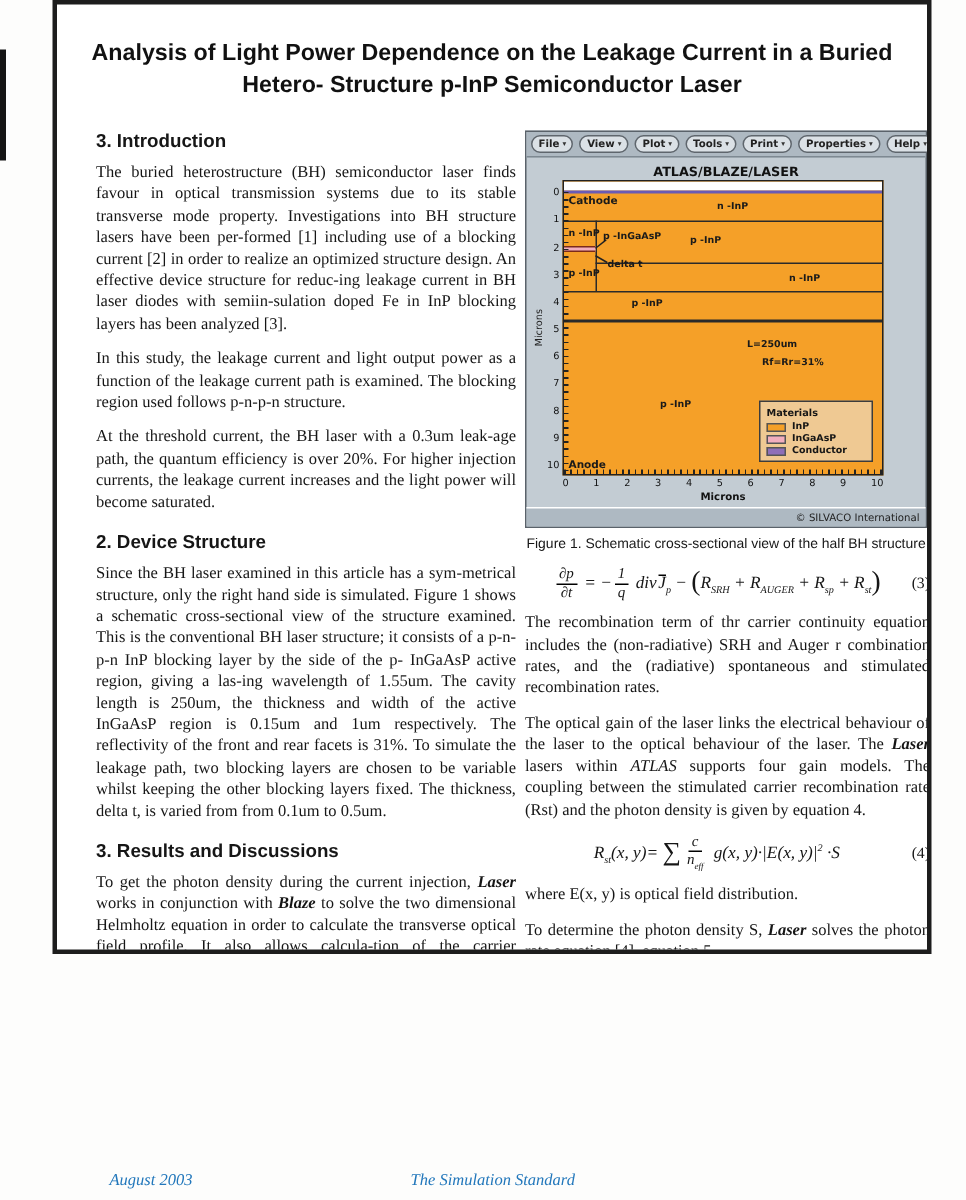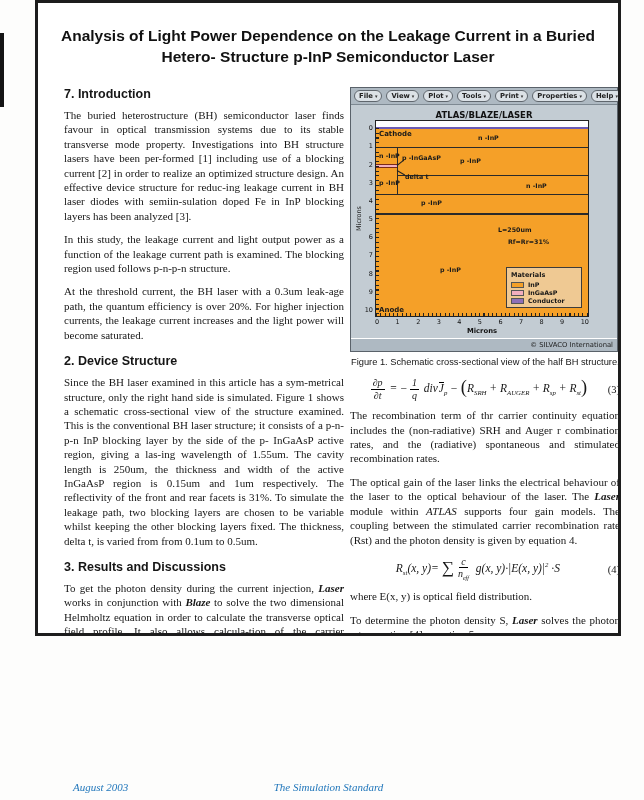--- a/index.html
+++ b/index.html
@@ -89,21 +89,21 @@
   <div class="scan-artifact"></div>
 
   <div class="page">
 
     <div class="paper-title">
       <div>Analysis of Light Power Dependence on the Leakage Current in a Buried</div>
       <div>Hetero- Structure p-InP Semiconductor Laser</div>
     </div>
 
     <div class="col-left">
-      <div class="sec-head">7. Introduction</div>
+      <div class="sec-head">3. Introduction</div>
       <p class="body">The buried heterostructure (BH) semiconductor laser finds favour in optical transmission systems due to its stable transverse mode property. Investigations into BH structure lasers have been per-formed [1] including use of a blocking current [2] in order to realize an optimized structure design. An effective device structure for reduc-ing leakage current in BH laser diodes with semiin-sulation doped Fe in InP blocking layers has been analyzed [3].</p>
       <p class="body">In this study, the leakage current and light output power as a function of the leakage current path is examined. The blocking region used follows p-n-p-n structure.</p>
       <p class="body">At the threshold current, the BH laser with a 0.3um leak-age path, the quantum efficiency is over 20%. For higher injection currents, the leakage current increases and the light power will become saturated.</p>
 
       <div class="sec-head">2. Device Structure</div>
       <p class="body">Since the BH laser examined in this article has a sym-metrical structure, only the right hand side is simulated. Figure 1 shows a schematic cross-sectional view of the structure examined. This is the conventional BH laser structure; it consists of a p-n-p-n InP blocking layer by the side of the p- InGaAsP active region, giving a las-ing wavelength of 1.55um. The cavity length is 250um, the thickness and width of the active InGaAsP region is 0.15um and 1um respectively. The reflectivity of the front and rear facets is 31%. To simulate the leakage path, two blocking layers are chosen to be variable whilst keeping the other blocking layers fixed. The thickness, delta t, is varied from from 0.1um to 0.5um.</p>
 
       <div class="sec-head">3. Results and Discussions</div>
       <p class="body"><span>To get the photon density during the current injection, </span><span class="bi">Laser</span><span> works in conjunction with </span><span class="bi">Blaze</span><span> to solve the two dimensional Helmholtz equation in order to calculate the transverse optical field profile. It also allows calcula-tion of the carrier recombination rate, optical gain and laser output power. Poisson's equation, equation 1, and the electron and hole continuity equations, equations 2 and 3 respectively, are solved together with the photon rate equation. All of the terms in the equa-tions detailed in this article are described in reference 4.</span></p>
 
@@ -257,21 +257,21 @@
               <span class="fb">∂t</span>
             </span><span> = −</span><span class="frac">
               <span class="ft">1</span>
               <span class="fb">q</span>
             </span><span> div</span><span class="bar">J</span><sub>p</sub><span> − </span><span class="big">(</span><span>R</span><sub>SRH</sub><span> + R</span><sub>AUGER</sub><span> + R</span><sub>sp</sub><span> + R</span><sub>st</sub><span class="big">)</span></span>
         <span class="eq-num">(3)</span>
       </div>
 
       <p class="body">The recombination term of thr carrier continuity equation includes the (non-radiative) SRH and Auger r combination rates, and the (radiative) spontaneous and stimulated recombination rates.</p>
 
-      <p class="body"><span>The optical gain of the laser links the electrical behaviour of the laser to the optical behaviour of the laser. The </span><span class="bi">Laser</span><span> module within </span><span class="it">ATLAS</span><span> supports four gain models. The coupling between the stimulated carrier recombination rate (Rst) and the photon density is given by equation 4.</span></p>
+      <p class="body"><span>The optical gain of the laser links the electrical behaviour of the laser to the optical behaviour of the laser. The </span><span class="bi">Laser</span><span> lasers within </span><span class="it">ATLAS</span><span> supports four gain models. The coupling between the stimulated carrier recombination rate (Rst) and the photon density is given by equation 4.</span></p>
 
       <div class="equation">
         <span class="eq-math"><span>R</span><sub>st</sub><span>(x, y)= </span><span class="sum">∑</span><span class="frac">
               <span class="ft">c</span>
               <span class="fb">n<sub>eff</sub></span>
             </span><span> g(x, y)·|E(x, y)|</span><sup>2</sup><span> ·S</span></span>
         <span class="eq-num">(4)</span>
       </div>
 
       <p class="body">where E(x, y) is optical field distribution.</p>

